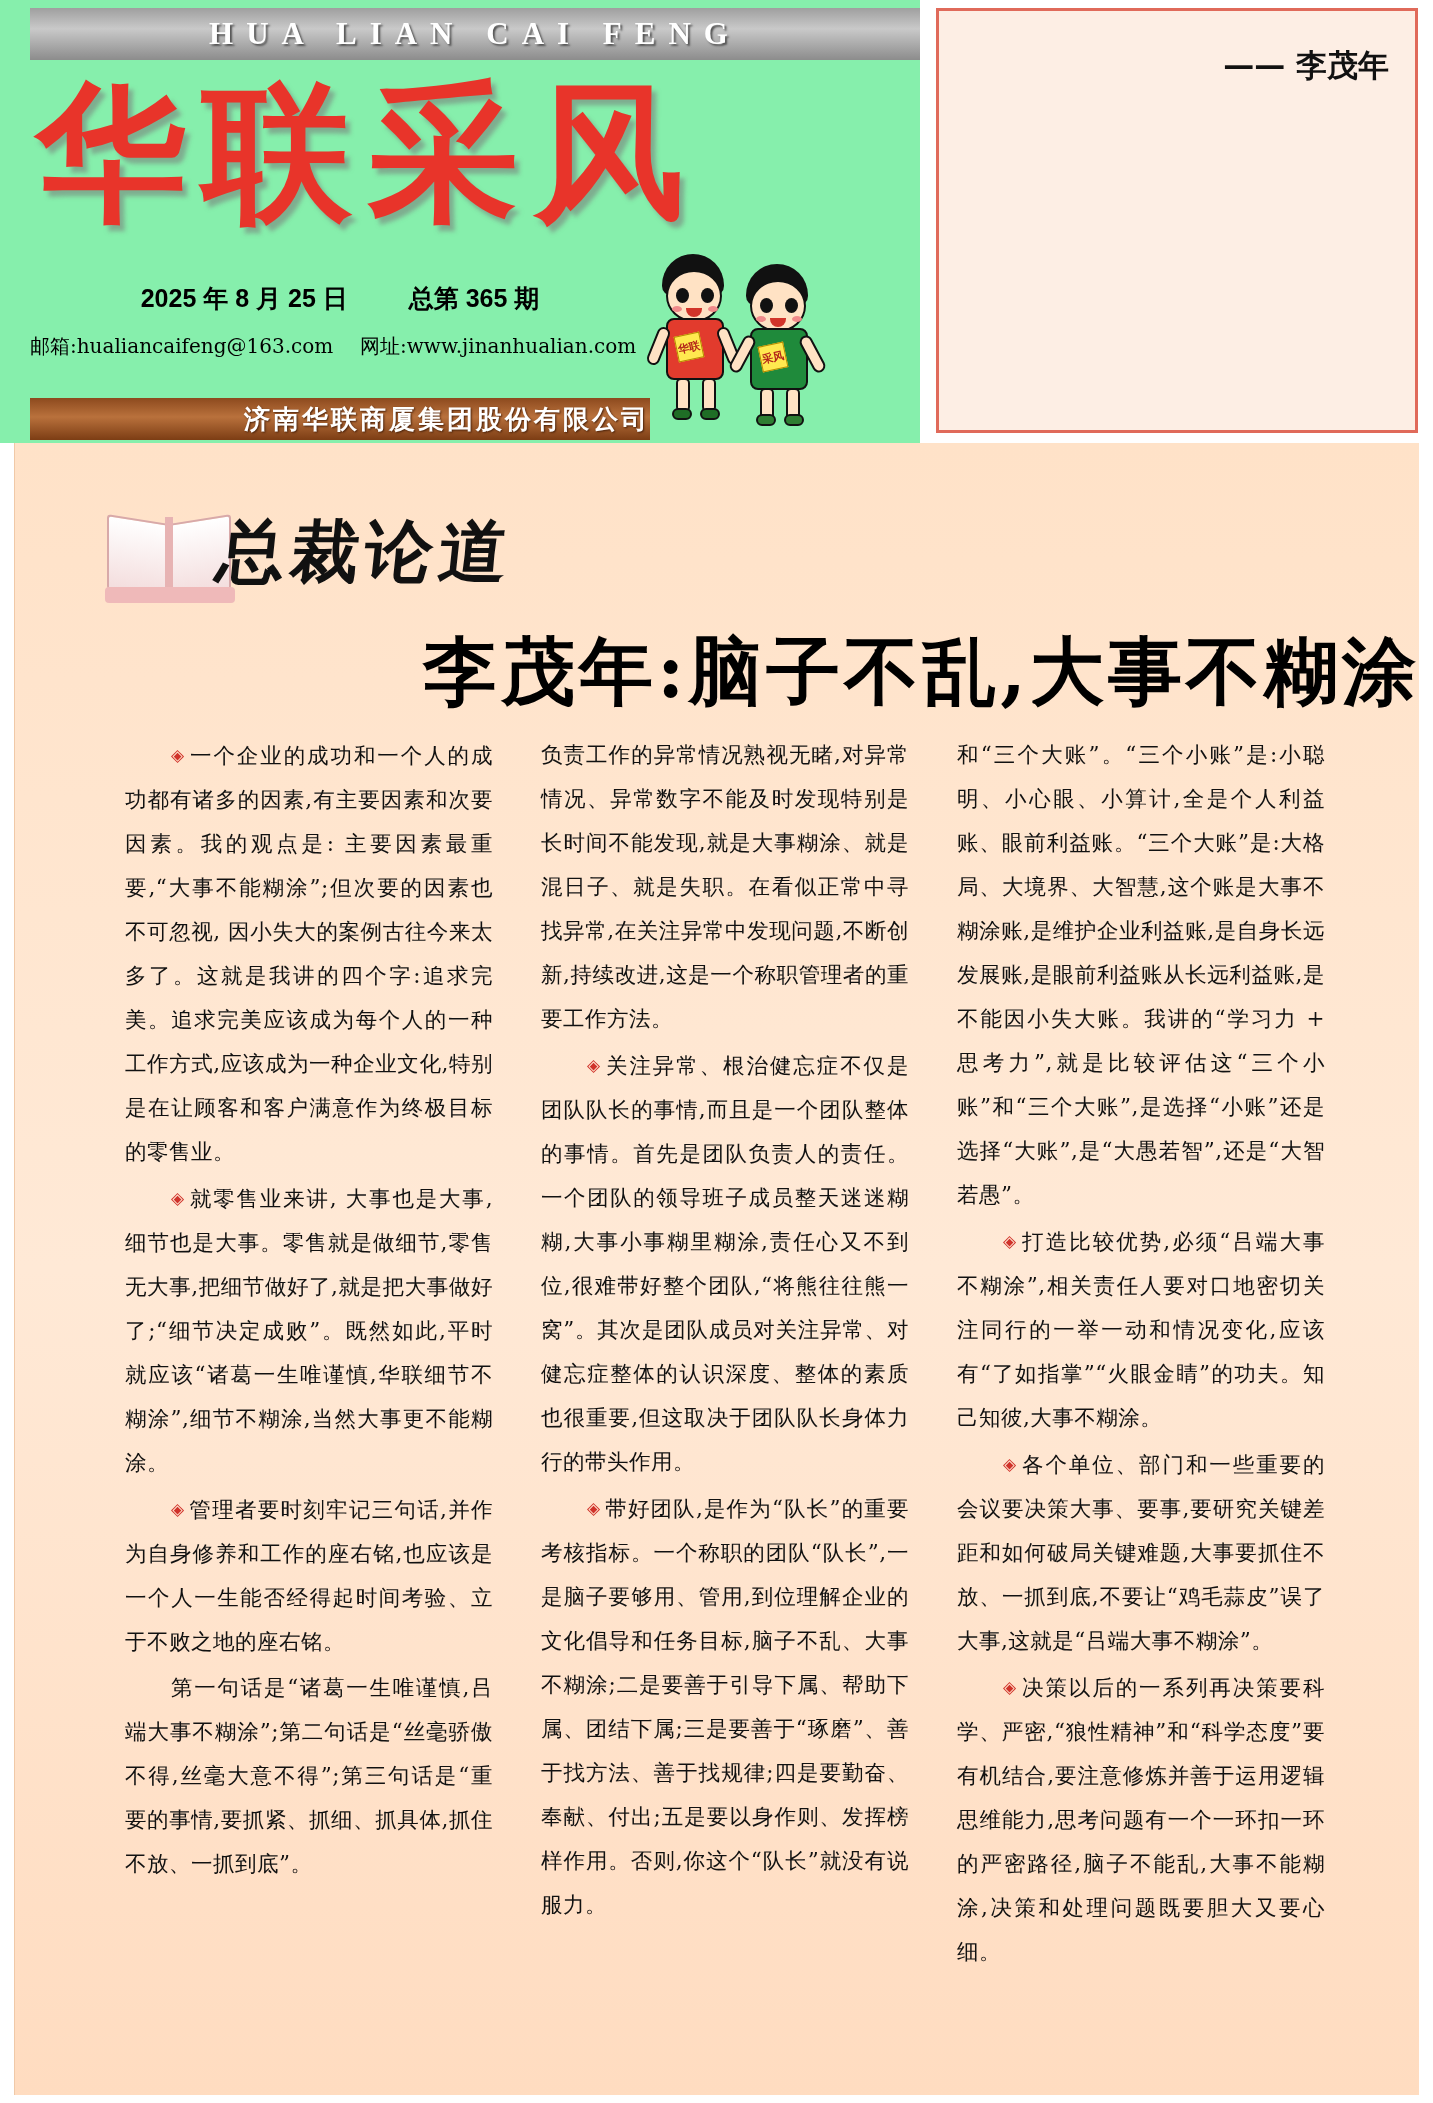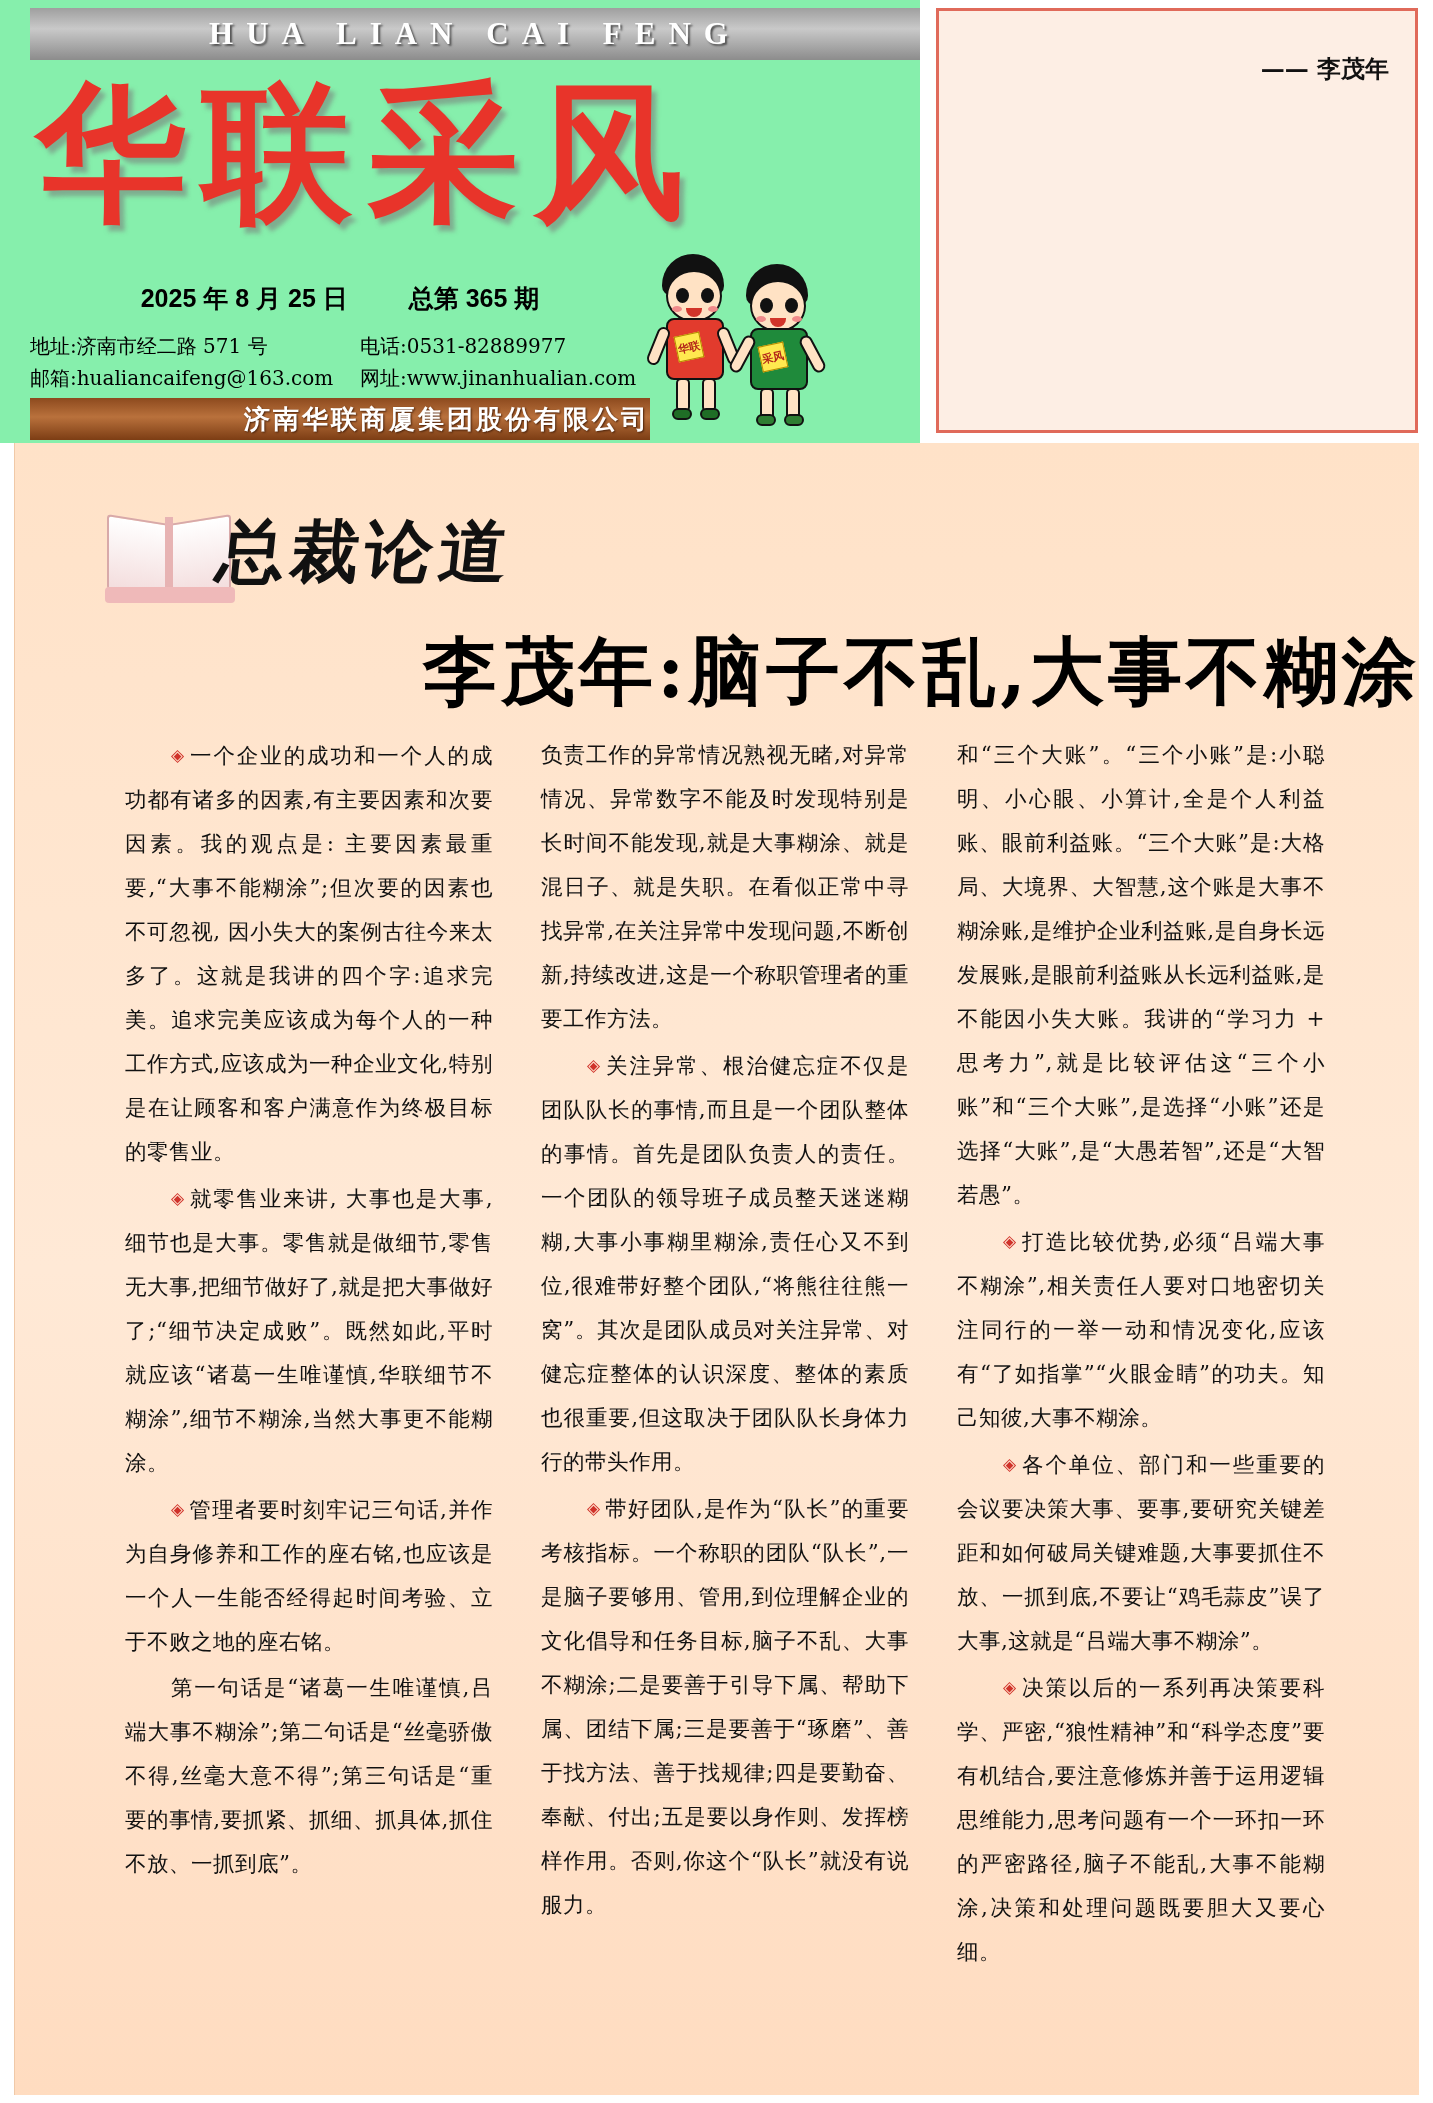--- a/index.html
+++ b/index.html
@@ -151,23 +151,23 @@
   }
   #quote-box .qtext {
     font-size: 23px;
     line-height: 45px;
     color: #111;
     text-align: justify;
     letter-spacing: 1px;
     text-indent: 46px;
   }
   #quote-box .qauthor {
-    margin-top: 16px;
+    margin-top: 8px;
     text-align: right;
-    font-size: 24px;
+    font-size: 31px;
     font-weight: bold;
     color: #111;
   }
   
   #article {
     position: absolute;
     left: 14px; top: 443px;
     width: 1405px;
     height: 1652px;
     background: linear-gradient(#ffe2c8, #ffe9d6 50%, #ffdcc0);
@@ -270,24 +270,20 @@
   </div>
 
   <div id="title-cn">华联采风</div>
 
   <div id="date-row">
     <span>2025 年 8 月 25 日</span>
     <span class="issue">总第 365 期</span>
   </div>
 
   <div id="info-block">
-    <div class="row">
-      <div class="c1">地址:济南市经二路 571 号</div>
-      <div class="c2">电话:0531-82889977</div>
-    </div>
     <div class="row">
       <div class="c1">邮箱:hualiancaifeng@163.com</div>
       <div class="c2">网址:www.jinanhualian.com</div>
     </div>
   </div>
 
   <div id="company-bar">
     <span class="txt">济南华联商厦集团股份有限公司</span>
   </div>
 

